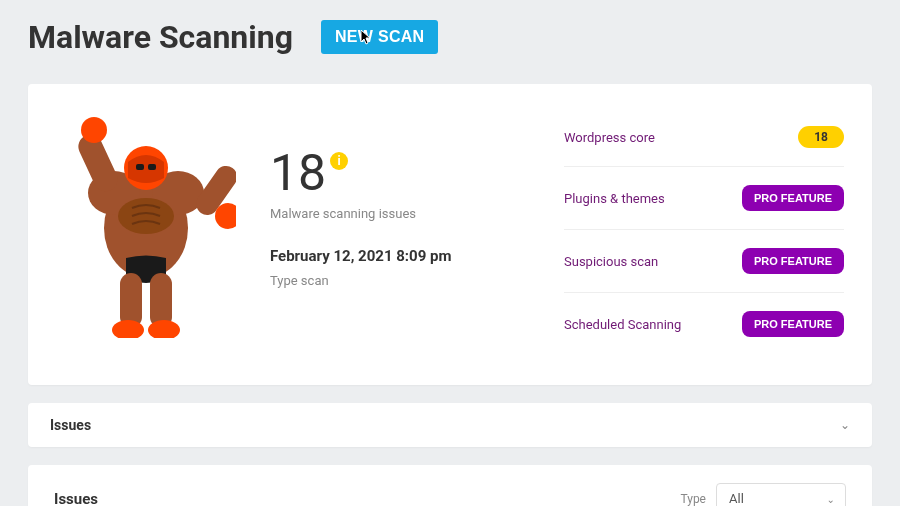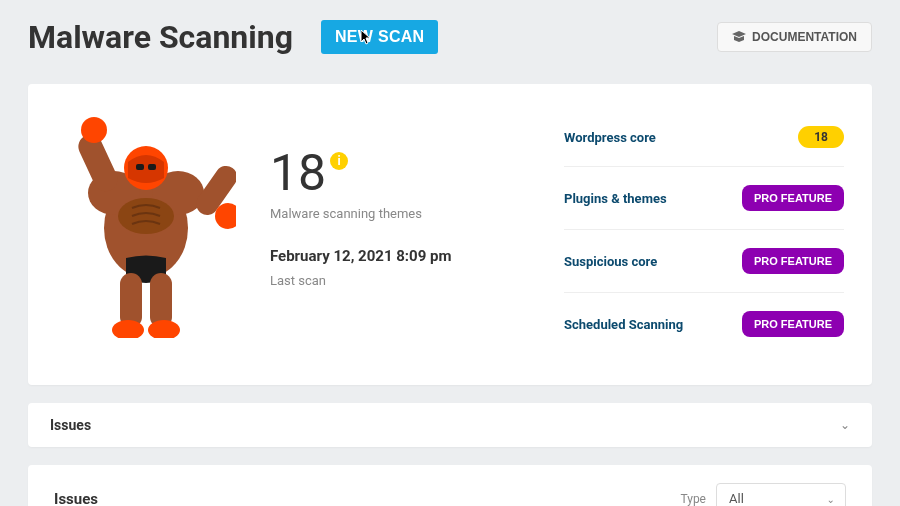--- a/index.html
+++ b/index.html
@@ -125,22 +125,22 @@
   .ri-row {
     display: flex;
     align-items: center;
     justify-content: space-between;
     padding: 18px 0;
     border-bottom: 1px solid #eee;
   }
   .ri-row:last-child { border-bottom: none; gap: 12px; }
   .ri-label {
     font-size: 13px;
-    font-weight: 700;
-    color: #0c4a6e;
+    font-weight: 400;
+    color: #701a75;
   }
   .badge-yellow {
     background: #ffd000;
     color: #333;
     font-size: 12px;
     font-weight: 700;
     padding: 4px 16px;
     border-radius: 12px;
   }
   .btn-pro {
@@ -214,26 +214,20 @@
 <body>
 
 <div class="page">
   <div class="header">
     <h1 class="title">Malware Scanning</h1>
     <button class="btn-new-scan">
       <span>NEW SCAN</span>
       <svg class="cursor" viewBox="0 0 12 16">
           <path d="M0 0 L0 12 L3 9 L5 14 L7 13 L5 8 L9 8 Z" fill="#000" stroke="#fff" stroke-width="1"></path>
         </svg>
-    </button>
-    <button class="btn-doc">
-      <svg width="14" height="12" viewBox="0 0 14 12">
-          <path d="M7 0 L14 3 L7 6 L0 3 Z M2 5 L2 9 L7 11 L12 9 L12 5 L7 7 Z" fill="#666"></path>
-        </svg>
-      <span>DOCUMENTATION</span>
     </button>
   </div>
 
   <div class="card summary-card">
     <div class="mascot">
       <svg viewBox="0 0 180 230" width="180" height="230">
         <ellipse cx="90" cy="120" rx="42" ry="50" fill="#a0522d"></ellipse>
         <ellipse cx="58" cy="85" rx="26" ry="22" fill="#a0522d"></ellipse>
         <ellipse cx="122" cy="85" rx="26" ry="22" fill="#a0522d"></ellipse>
         <rect x="30" y="25" width="24" height="60" rx="12" fill="#a0522d" transform="rotate(-25 42 55)"></rect>
@@ -252,36 +246,36 @@
         <ellipse cx="90" cy="108" rx="28" ry="18" fill="#8b4513"></ellipse>
         <path d="M76 100 Q90 94 104 100 M76 108 Q90 102 104 108 M76 116 Q90 110 104 116" stroke="#6b3410" stroke-width="2" fill="none"></path>
       </svg>
     </div>
 
     <div class="stats">
       <div class="big-num-row">
         <div class="big-num">18</div>
         <div class="warn-dot">i</div>
       </div>
-      <div class="sub-label">Malware scanning themes</div>
+      <div class="sub-label">Malware scanning issues</div>
       <div class="scan-date">February 12, 2021 8:09 pm</div>
-      <div class="sub-label">Last scan</div>
+      <div class="sub-label">Type scan</div>
     </div>
 
     <div class="right-items">
       <div class="ri-row">
         <span class="ri-label">Wordpress core</span>
         <span class="badge-yellow">18</span>
       </div>
       <div class="ri-row">
         <span class="ri-label">Plugins &amp; themes</span>
         <button class="btn-pro">PRO FEATURE</button>
       </div>
       <div class="ri-row">
-        <span class="ri-label">Suspicious core</span>
+        <span class="ri-label">Suspicious scan</span>
         <button class="btn-pro">PRO FEATURE</button>
       </div>
       <div class="ri-row">
         <span class="ri-label">Scheduled Scanning</span>
         <button class="btn-pro">PRO FEATURE</button>
       </div>
     </div>
   </div>
 
   <div class="card accordion">

